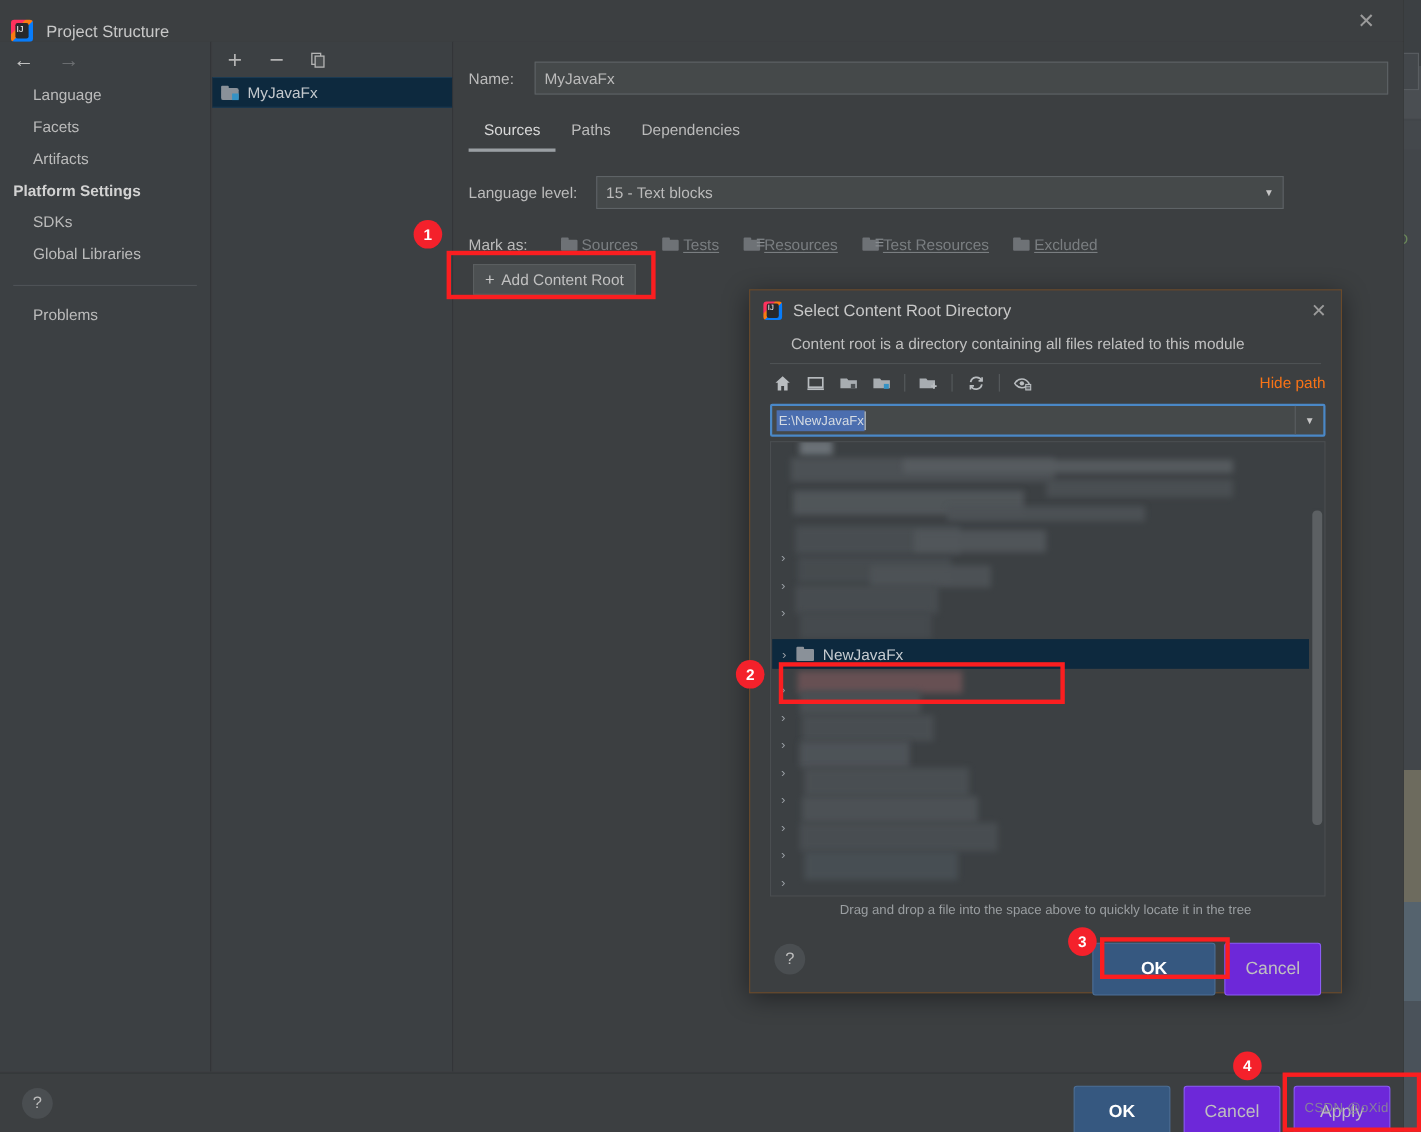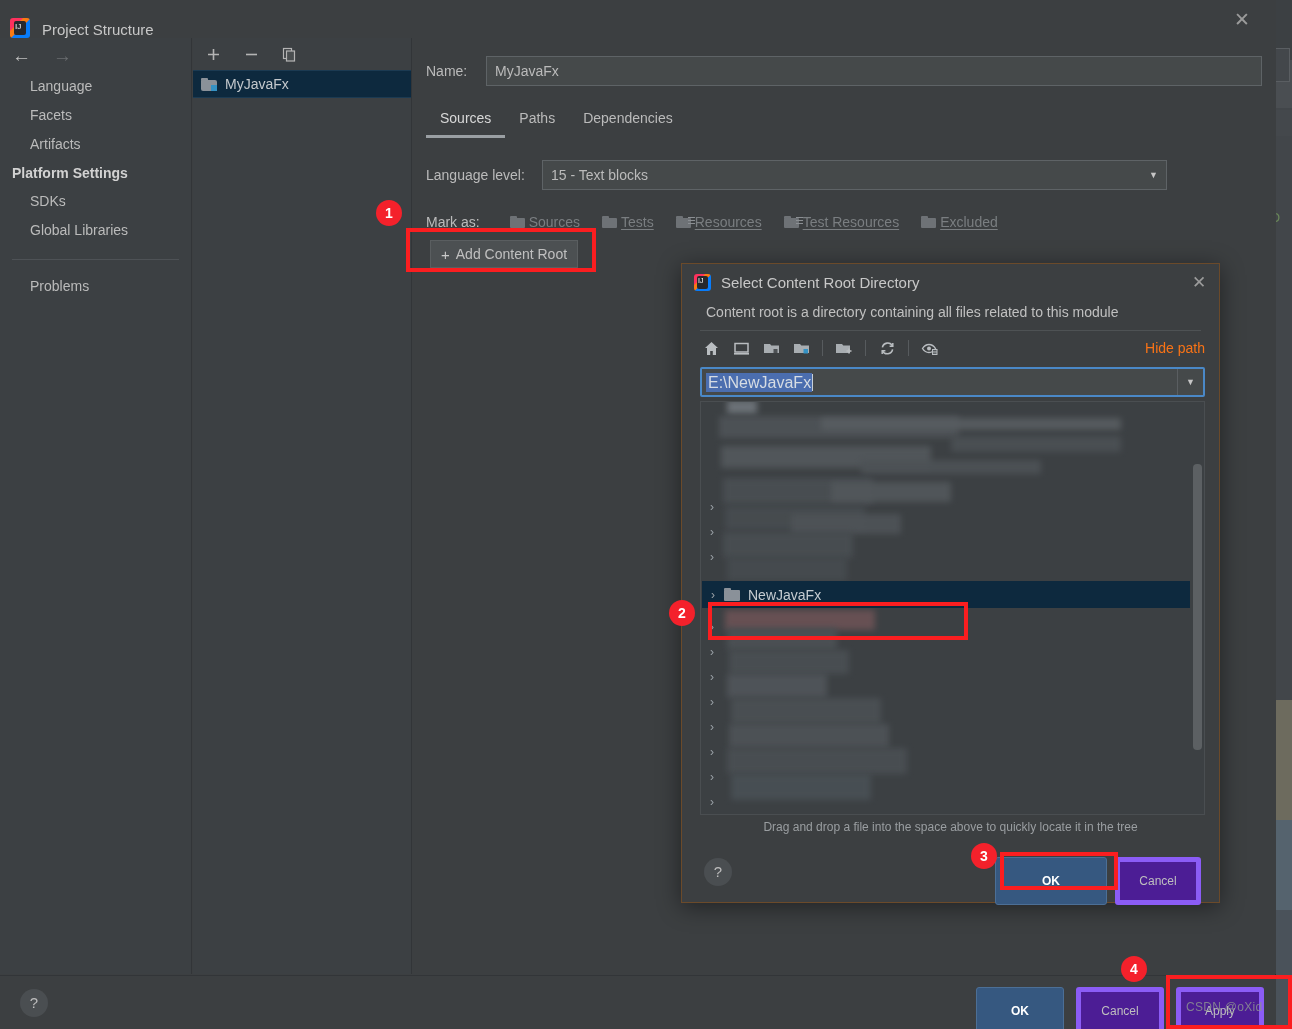--- a/index.html
+++ b/index.html
@@ -154,25 +154,25 @@
     position: absolute; left: 0; top: 975px; width: 1276px; height: 54px;
     background: #3c3f41; border-top: 1px solid #323538;
   }
   #help-circle {
     position: absolute; left: 20px; top: 13px; width: 28px; height: 28px; border-radius: 50%;
     background: #4a4e51; color: #bdbdbd; font-size: 15px; text-align: center; line-height: 28px; cursor: pointer;
   }
   .btn {
     height: 48px; min-width: 88px; padding: 16px 18px;
     display: inline-flex; align-items: center; justify-content: center;
-    font-size: 12px; border-radius: 3px; cursor: pointer;
+    font-size: 16px; border-radius: 3px; cursor: pointer;
     font-family: "Liberation Sans", sans-serif;
   }
   .btn-default { background: #365880; border: 1px solid #4c6f96; color: #ffffff; font-weight: bold; }
-  .btn-normal  { background: #4c1d95; border: 5px solid #8b5cf6; color: #bfbfbf; }
+  .btn-normal  { background: #6d28d9; border: 1px solid #8b5cf6; color: #bfbfbf; }
   #bottom-actions { position: absolute; right: 12px; top: 11px; display: flex; gap: 12px; }
 
   
   #chooser {
     position: absolute; left: 681px; top: 263px; width: 539px; height: 640px;
     background: #3c3f41; border: 1px solid #6b4a2a;
     box-shadow: 0 4px 22px rgba(0,0,0,0.45);
   }
   #chooser-title {
     display: flex; align-items: center; height: 36px; padding: 0 10px 0 12px;
@@ -183,37 +183,37 @@
     position: relative;
   }
   #chooser-title .ij-logo-sm::after {
     content:""; position:absolute; left:3px; top:2px; width:11px; height:13px; background:#27282c; border-radius:2px;
   }
   #chooser-title .ij-logo-sm::before {
     content:"IJ"; position:absolute; left:4px; top:3px; z-index:2; font-size:7px; color:#fff;
   }
   #chooser-title .ct { font-size: 15px; color: #c8c8c8; flex: 1; }
   #chooser-close { color: #9b9b9b; font-size: 17px; cursor: pointer; width: 20px; text-align: center; }
-  #chooser-desc { font-size: 14px; color: #c0c0c0; padding: 4px 14px 10px 24px; }
+  #chooser-desc { font-size: 14px; color: #c0c0c0; padding: 4px 14px 10px 37px; }
   #chooser-sep { height: 1px; background: #4e5254; margin: 0 18px; }
 
   #chooser-toolbar {
     display: flex; align-items: center; height: 34px; padding: 0 14px 0 14px; gap: 0;
   }
   .ctb { width: 30px; height: 26px; display: flex; align-items: center; justify-content: center; cursor: pointer; }
   .ctb-sep { width: 1px; height: 16px; background: #575b5e; margin: 0 6px; }
   #hide-path { margin-left: auto; color: #f97316; font-size: 14px; cursor: pointer; }
 
   #path-field {
     margin: 2px 14px 0 18px; height: 30px; background: #45494a;
     border: 2px solid #4a88c7; border-radius: 2px;
     display: flex; align-items: center; position: relative;
   }
   #path-text {
-    font-size: 16px; color: #d6dce3; background: #4b6eaf; padding: 0 1px 0 2px;
+    font-size: 12px; color: #d6dce3; background: #4b6eaf; padding: 0 1px 0 2px;
     margin-left: 4px; line-height: 19px;
   }
   #path-caret { width: 1px; height: 17px; background: #c8d0d8; }
   #path-dropdown {
     position: absolute; right: 0; top: 0; bottom: 0; width: 26px;
     display: flex; align-items: center; justify-content: center;
     border-left: 1px solid #5a5e61; cursor: pointer;
   }
 
   

